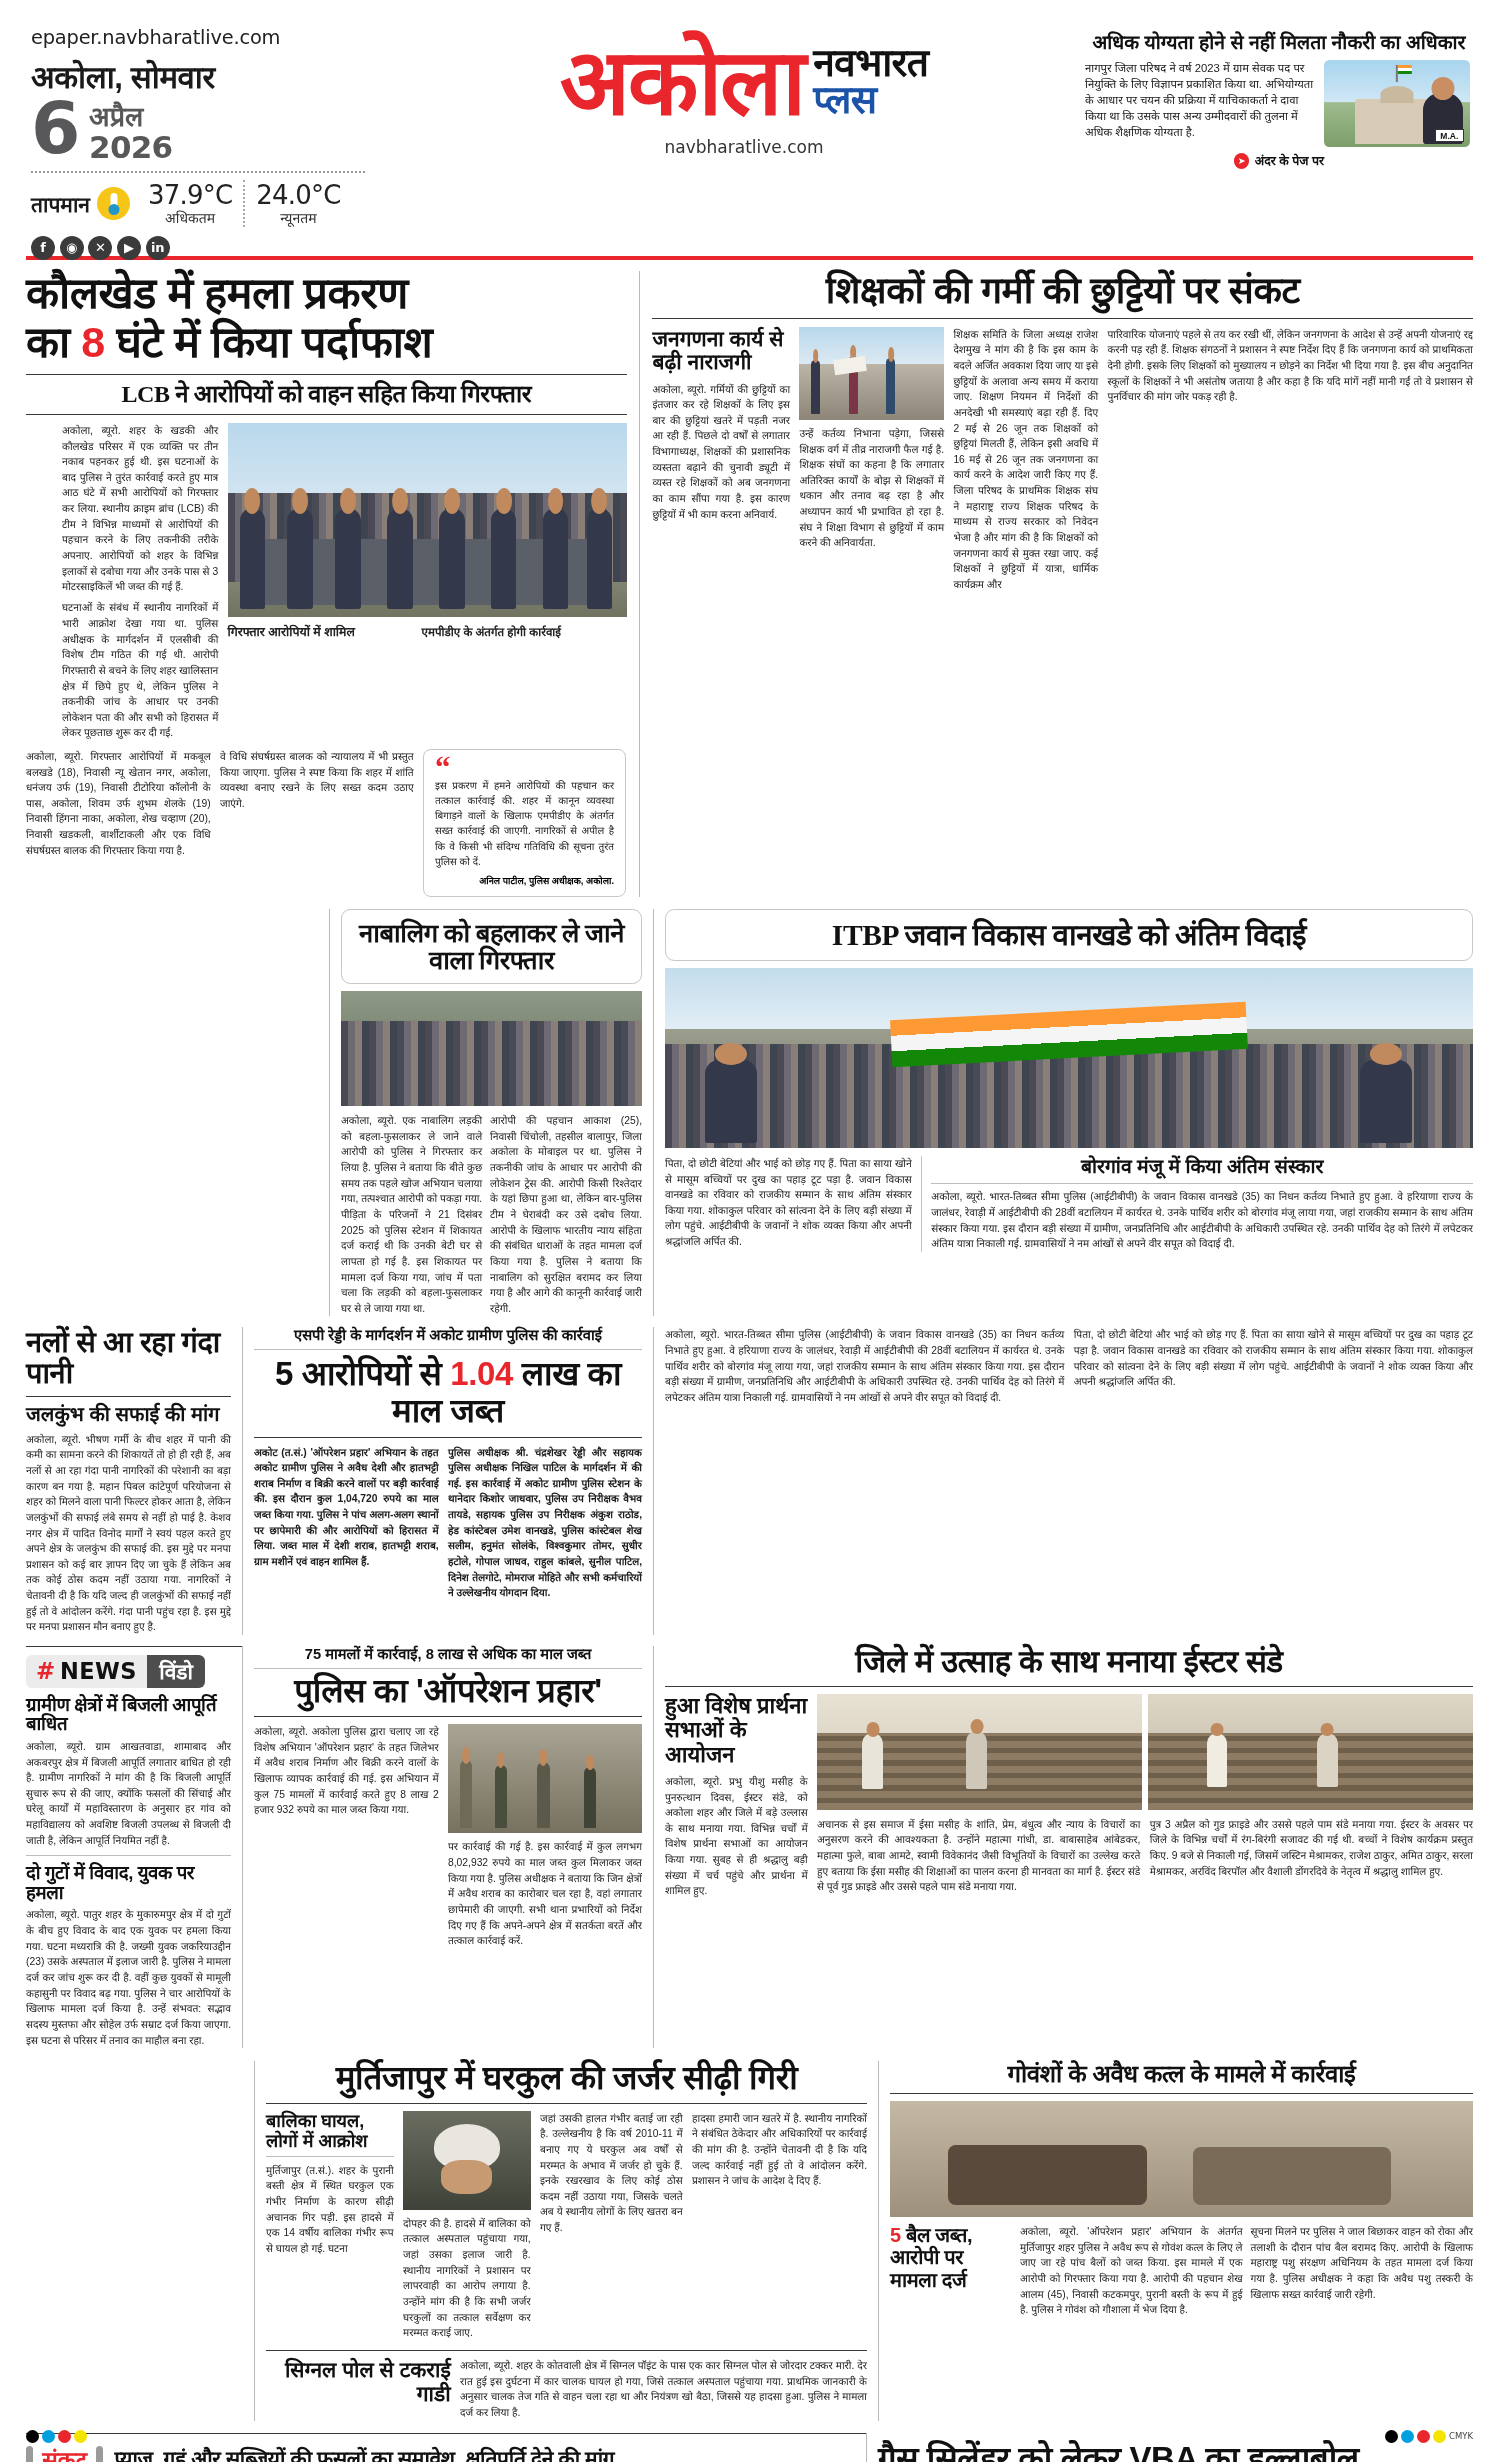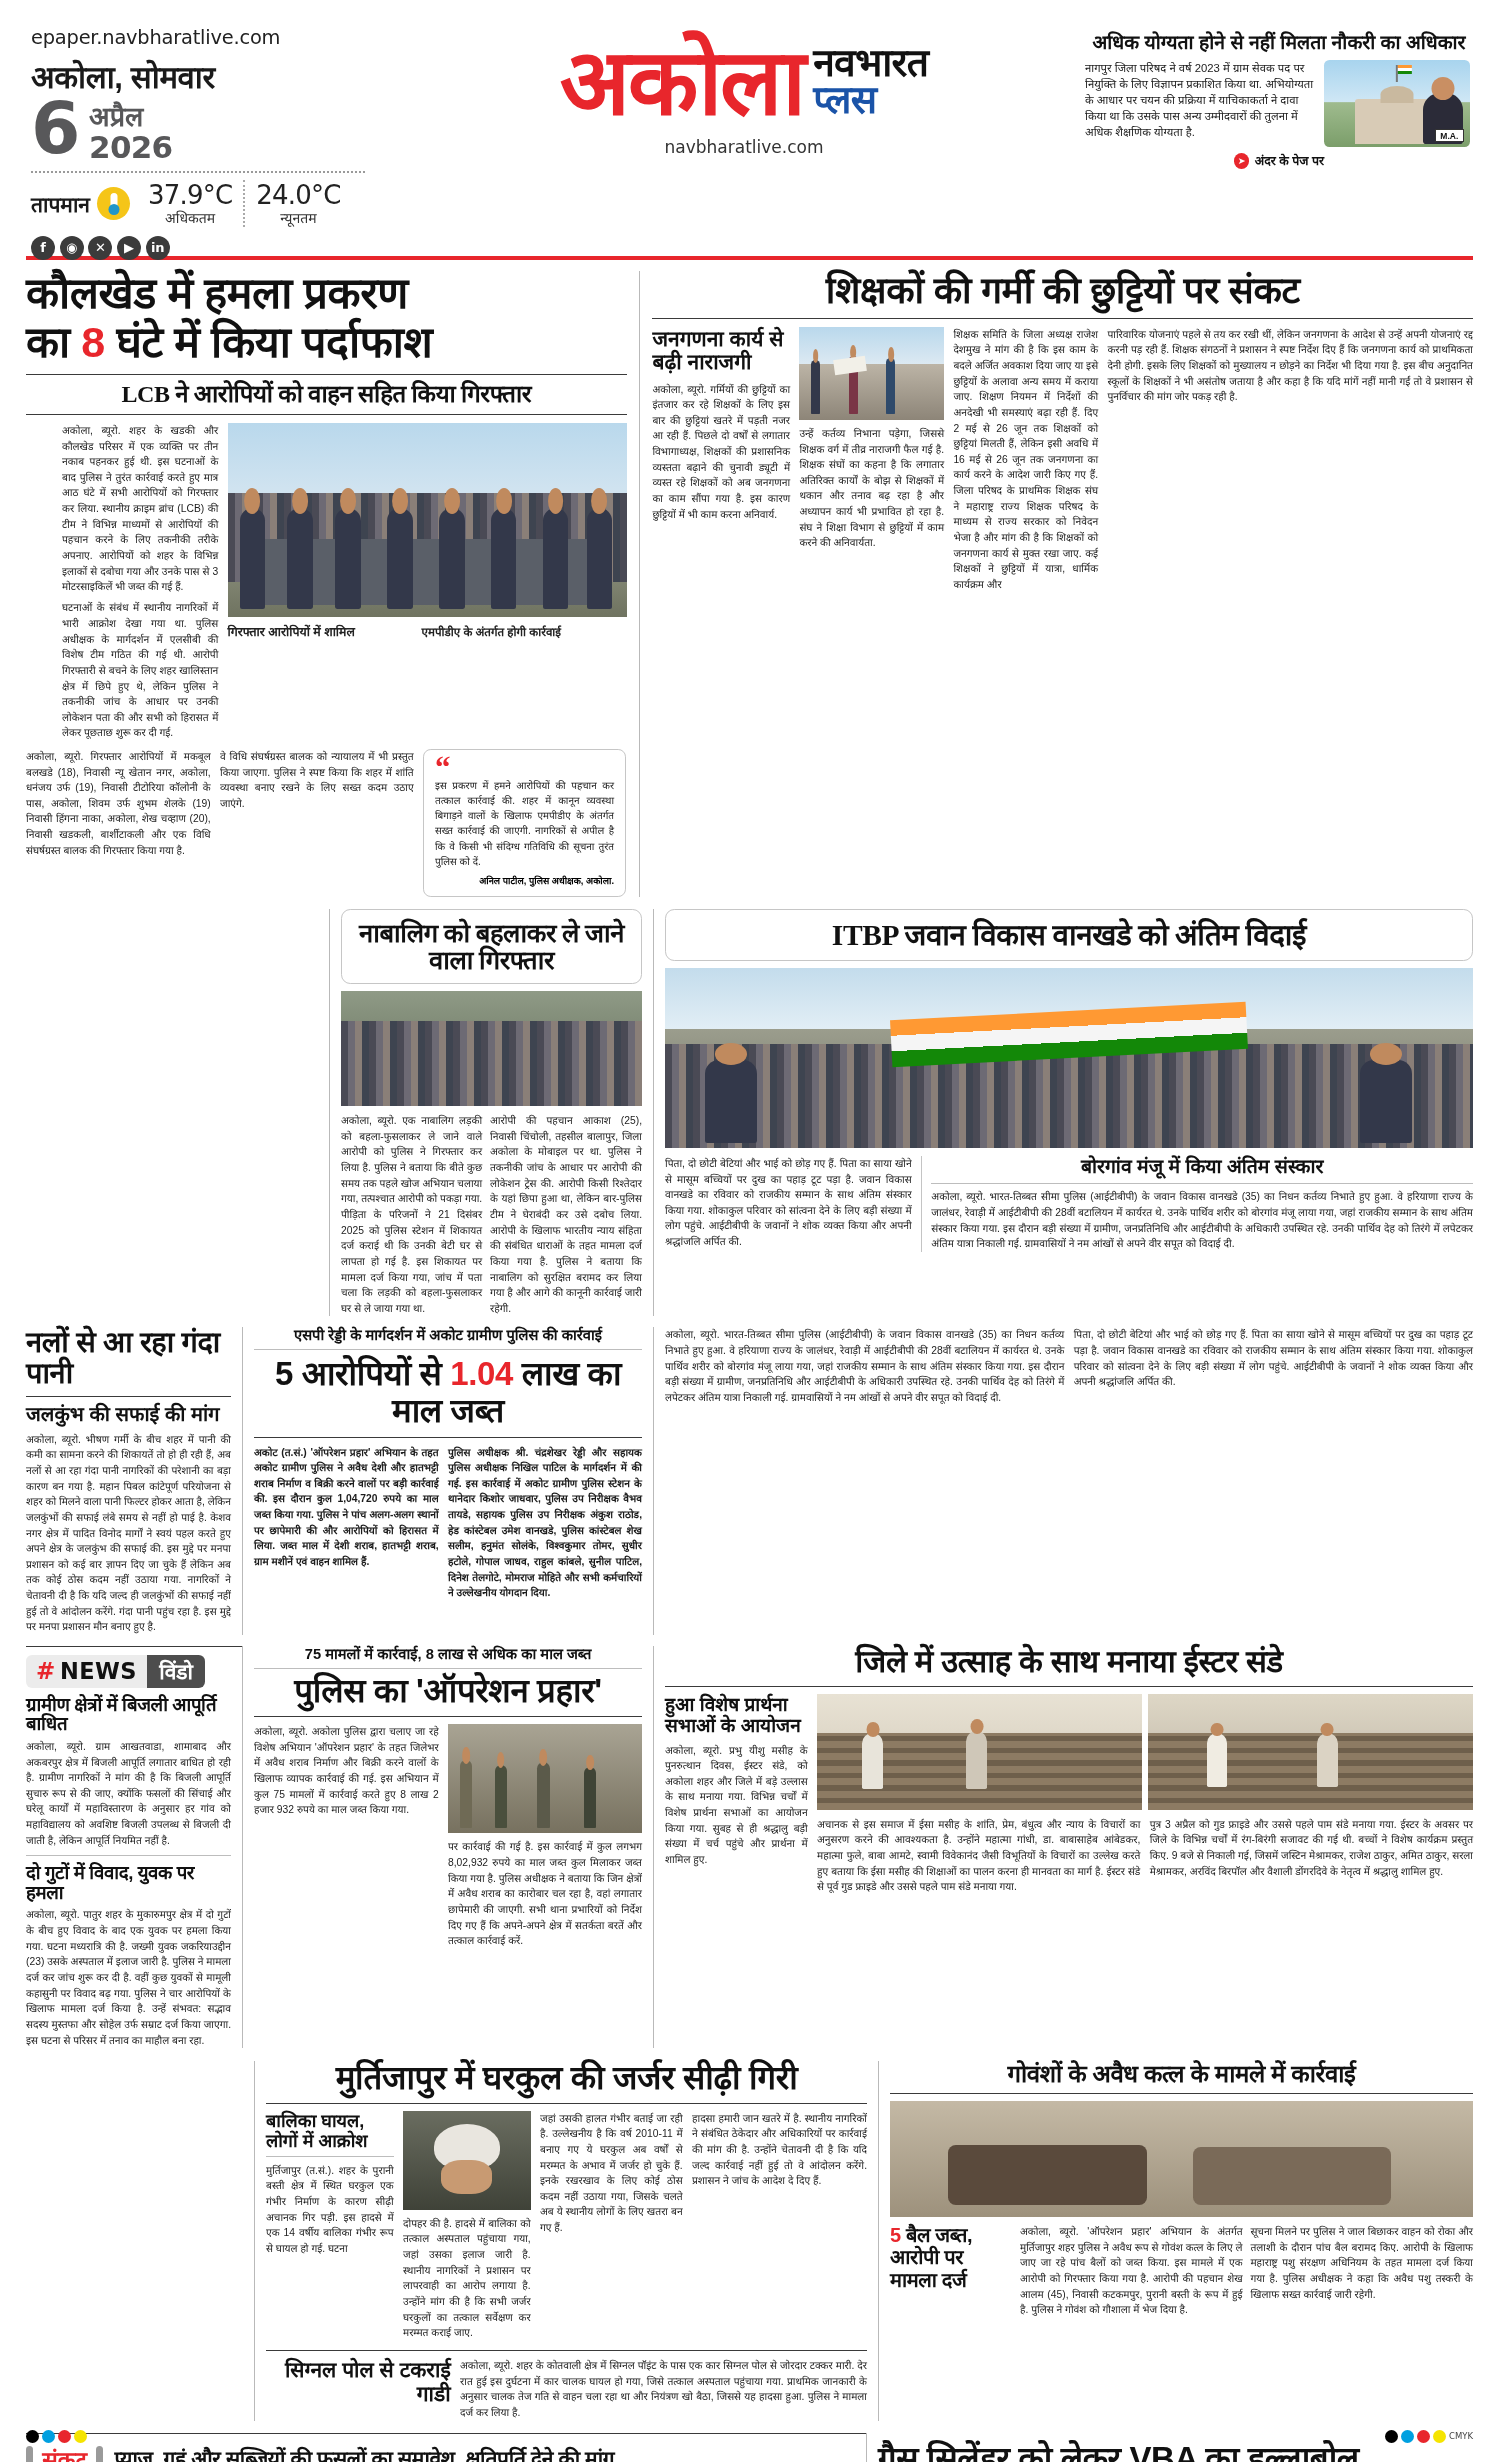--- a/index.html
+++ b/index.html
@@ -397,21 +397,21 @@
           <div class="body-text" style="margin-top:6.2px;">पर कार्रवाई की गई है. इस कार्रवाई में कुल लगभग 8,02,932 रुपये का माल जब्त कुल मिलाकर जब्त किया गया है. पुलिस अधीक्षक ने बताया कि जिन क्षेत्रों में अवैध शराब का कारोबार चल रहा है, वहां लगातार छापेमारी की जाएगी. सभी थाना प्रभारियों को निर्देश दिए गए हैं कि अपने-अपने क्षेत्र में सतर्कता बरतें और तत्काल कार्रवाई करें.</div>
         </div>
       </div>
     </div>
 
     <div style="flex:1; padding-left:11px; border-left:0.8px solid #b9b9b9;">
       <div class="hl" style="font-size:31px; text-align:center;">जिले में उत्साह के साथ मनाया ईस्टर संडे</div>
       <div class="hr-dark" style="margin:7px 0;"></div>
       <div style="display:flex;">
         <div style="width:152px; padding-right:9.3px;">
-          <div class="kicker" style="font-size:19px;">हुआ विशेष प्रार्थना सभाओं के आयोजन</div>
+          <div class="kicker" style="font-size:22px;">हुआ विशेष प्रार्थना सभाओं के आयोजन</div>
           <div class="body-text" style="margin-top:6.2px;">अकोला, ब्यूरो. प्रभु यीशु मसीह के पुनरुत्थान दिवस, ईस्टर संडे, को अकोला शहर और जिले में बड़े उल्लास के साथ मनाया गया. विभिन्न चर्चों में विशेष प्रार्थना सभाओं का आयोजन किया गया. सुबह से ही श्रद्धालु बड़ी संख्या में चर्च पहुंचे और प्रार्थना में शामिल हुए.</div>
         </div>
         <div style="flex:1;">
           <div style="display:flex; gap:6.2px;">
             <div class="photo" style="flex:1; height:116px;">
               <div class="sc">
                   <div class="church"></div>
                   <div class="pews"></div>
                 <div class="person" style="left:14%; bottom:18%; height:48%; background:#e8e4da;"></div>
                 <div class="person" style="left:46%; bottom:18%; height:50%; background:#cfc7b8;"></div>

